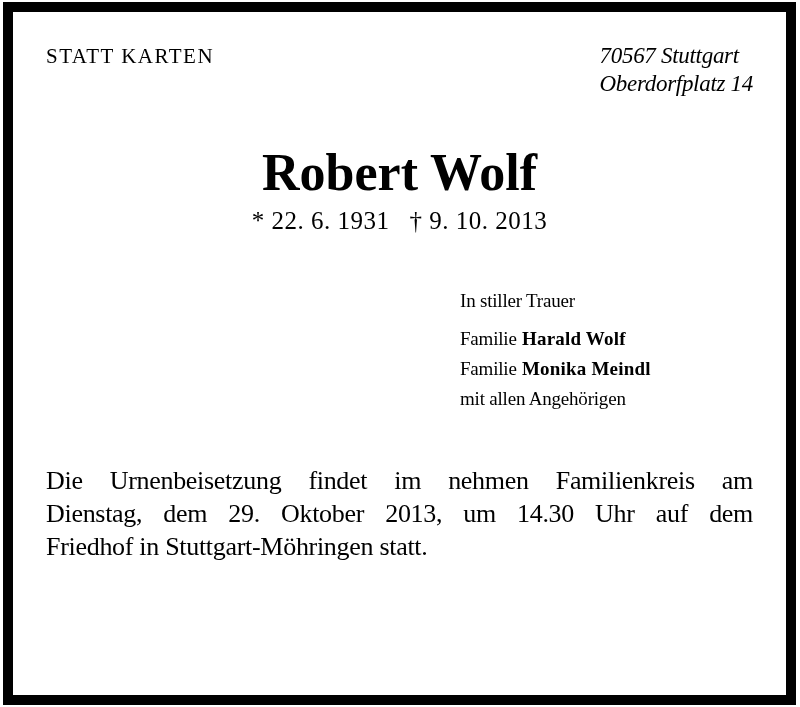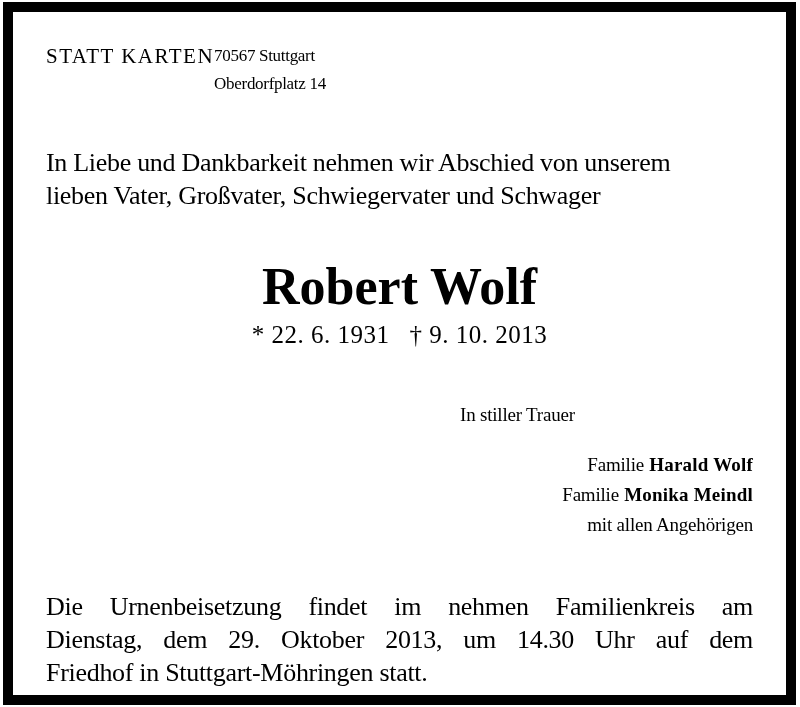--- a/index.html
+++ b/index.html
@@ -24,34 +24,35 @@
     position: relative;
     padding: 0 33px;
     color: #000000;
     font-family: "Liberation Serif", "DejaVu Serif", serif;
     height: 100%;
     box-sizing: border-box;
   }
   .header-row {
     margin-top: 30px;
     display: flex;
-    justify-content: flex-start;
+    justify-content: space-between;
     align-items: flex-start;
   }
   .statt-karten {
     font-size: 21px;
     line-height: 28px;
     letter-spacing: 1.5px;
     font-weight: normal;
   }
   .address {
-    font-size: 17px;
+    font-size: 23px;
     line-height: 28px;
     letter-spacing: -0.3px;
     text-align: left;
+    font-style: italic;
   }
   .intro {
     margin-top: 48px;
     font-size: 26px;
     line-height: 33px;
     letter-spacing: -0.3px;
   }
   .intro-line { white-space: nowrap; }
   .name-block {
     margin-top: 44px;
@@ -72,21 +73,21 @@
     gap: 20px;
     letter-spacing: 0.5px;
   }
   .mourning {
     margin-top: 50px;
     margin-left: 414px;
     font-size: 19px;
     line-height: 30px;
     letter-spacing: -0.2px;
   }
-  .mourning-families { margin-top: 20px; text-align: right; }
+  .mourning-families { margin-top: 8px; }
   .fam-name {
     font-weight: bold;
     margin-left: 0.28em;
     letter-spacing: 0.2px;
   }
   .funeral {
     margin-top: 50px;
     font-size: 26px;
     line-height: 33px;
     letter-spacing: -0.3px;
@@ -103,24 +104,20 @@
   <div class="content">
 
     <div class="header-row">
       <div class="statt-karten">STATT KARTEN</div>
       <div class="address">
         <div>70567 Stuttgart</div>
         <div>Oberdorfplatz 14</div>
       </div>
     </div>
 
-    <div class="intro">
-      <div class="intro-line">In Liebe und Dankbarkeit nehmen wir Abschied von unserem</div>
-      <div class="intro-line">lieben Vater, Großvater, Schwiegervater und Schwager</div>
-    </div>
 
     <div class="name-block">
       <div class="deceased-name">Robert Wolf</div>
       <div class="dates-row">
         <span>* 22. 6. 1931</span>
         <span>† 9. 10. 2013</span>
       </div>
     </div>
 
     <div class="mourning">

